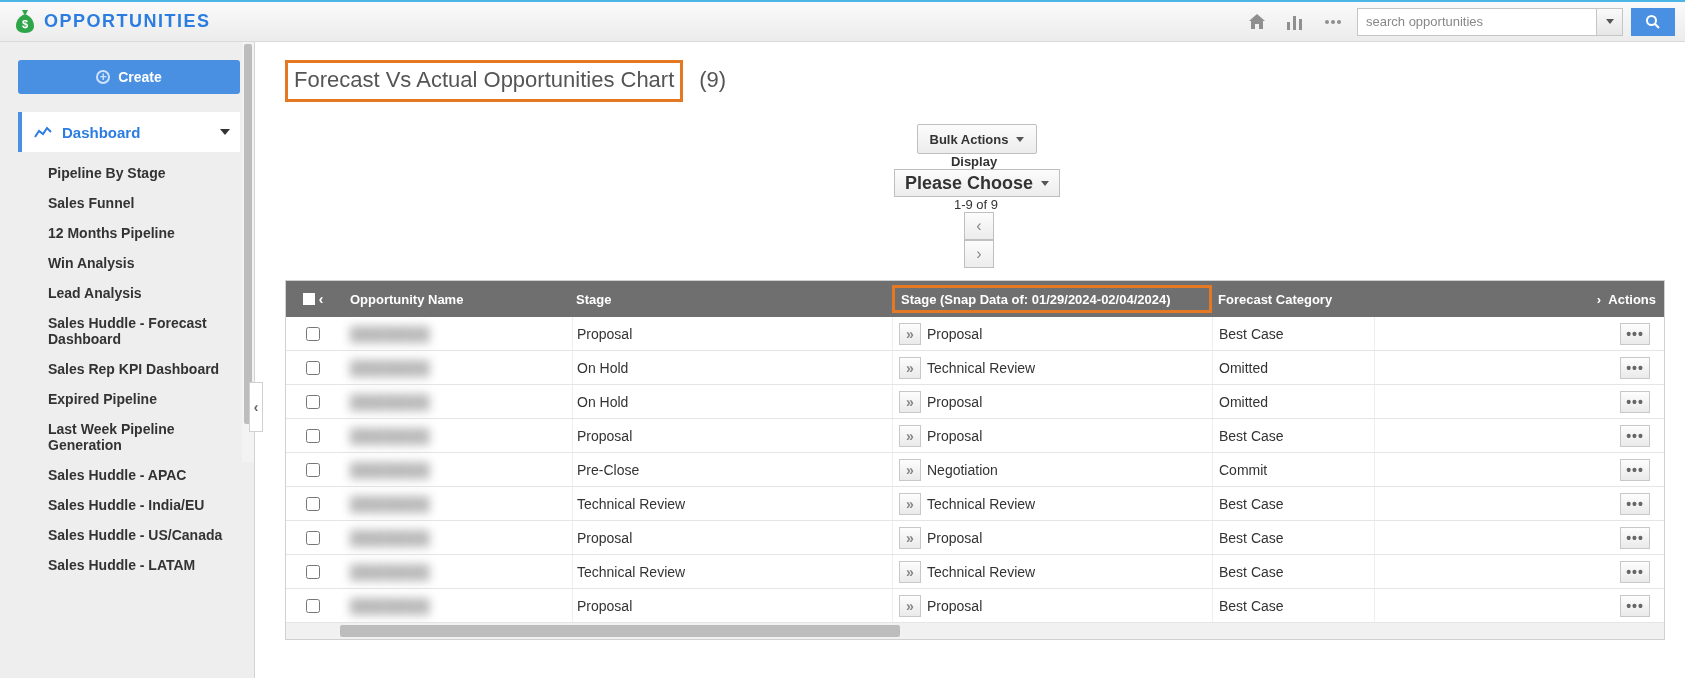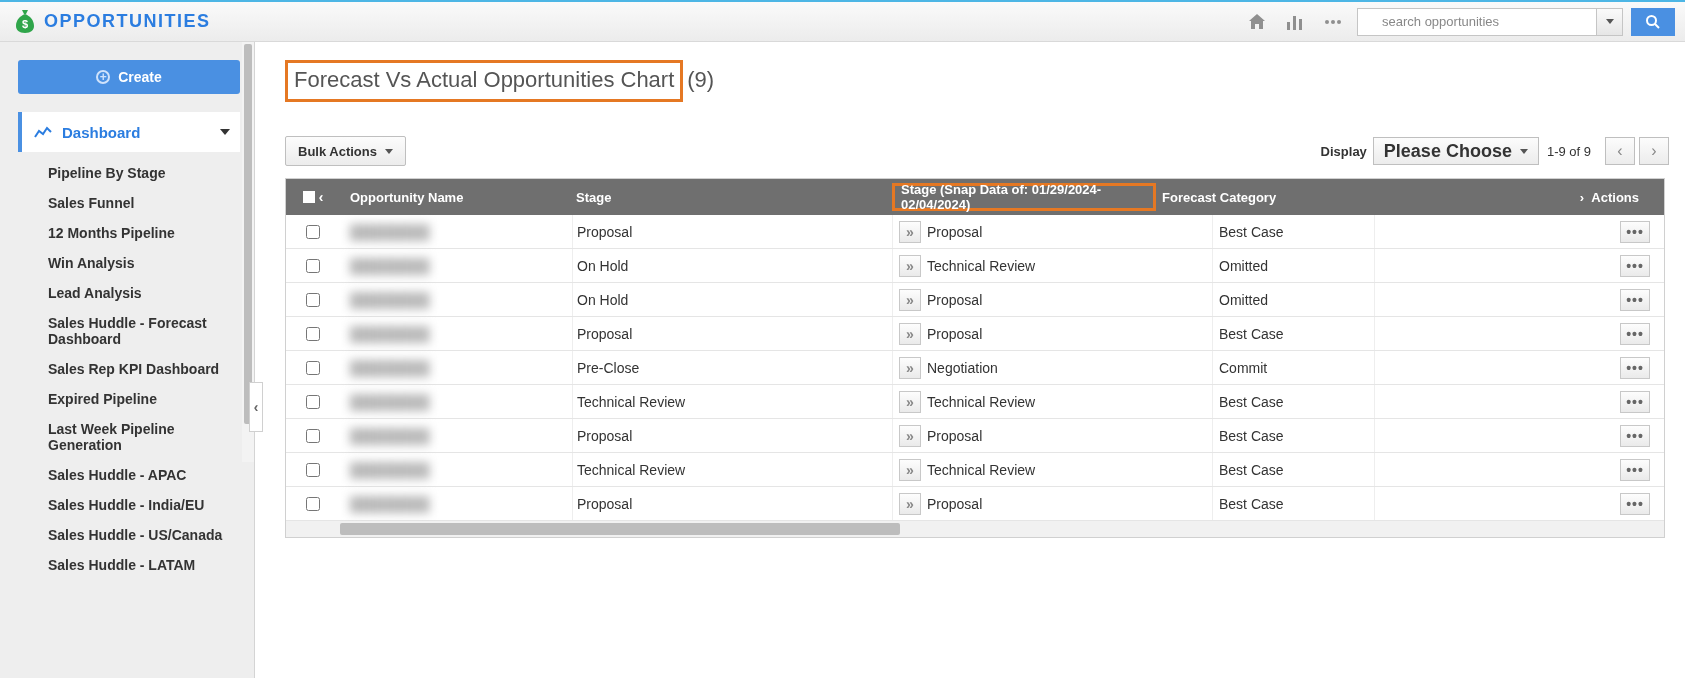--- a/index.html
+++ b/index.html
@@ -9,21 +9,21 @@
   .topbar { display: flex; align-items: center; height: 42px; border-top: 2px solid #4db6e5; border-bottom: 1px solid #d9d9d9; background: linear-gradient(#fafafa,#ececec); padding: 0 10px 0 14px; }
   .topbar-left { display: flex; align-items: center; gap: 8px; }
   .app-icon { width: 22px; height: 24px; display:inline-block; position:relative; }
   .app-icon svg { display:block; }
   .app-title { font-size: 18px; letter-spacing: 1.5px; font-weight: 700; color: #2b7de0; }
   .topbar-spacer { flex: 1; }
   .topbar-icons { display:flex; align-items:center; gap:18px; margin-right: 14px; }
   .tb-icon { width:20px; height:20px; display:flex; align-items:center; justify-content:center; color:#8f8f8f; cursor:pointer; }
   .tb-icon svg { display:block; }
   .search-wrap { display:flex; align-items:center; }
-  .search-box { width: 240px; height: 28px; border:1px solid #c5c5c5; background:#fff; padding:0 24px; font-size:13px; color:#777; display:flex; align-items:center; }
+  .search-box { width: 240px; height: 28px; border:1px solid #c5c5c5; background:#fff; padding:0 8px; font-size:13px; color:#777; display:flex; align-items:center; }
   .search-dd { width:26px; height:28px; border:1px solid #c5c5c5; border-left:none; background: linear-gradient(#fafafa,#e6e6e6); display:flex; align-items:center; justify-content:center; cursor:pointer; }
   .search-btn { width:44px; height:28px; background:#4a90e2; margin-left:8px; display:flex; align-items:center; justify-content:center; cursor:pointer; }
   .caret-down { width:0;height:0;border-left:4px solid transparent;border-right:4px solid transparent;border-top:5px solid #555; }
   
   
   .body-row { display:flex; }
   .sidebar-col { width: 255px; background:#eeeeee; border-right:1px solid #d4d4d4; min-height: 636px; padding: 18px 14px 0 18px; position:relative; }
   .sidebar-scrollbar { position:absolute; top:0; right:0; width:12px; height:420px; background: linear-gradient(#f3f3f3,#f3f3f3); }
   .sidebar-scrollbar::after { content:""; position:absolute; top:2px; left:2px; right:2px; height:380px; background:#bdbdbd; border-radius:2px; }
   .create-btn { background:#4a90e2; color:#fff; height:34px; border-radius:3px; display:flex; align-items:center; justify-content:center; gap:8px; font-weight:700; font-size:14px; cursor:pointer; margin-bottom:18px; }
@@ -34,45 +34,45 @@
   .chart-line-icon svg { display:block; }
   .nav-caret { width:0;height:0;border-left:5px solid transparent;border-right:5px solid transparent;border-top:6px solid #333; }
   
   .nav-list { margin-top:6px; padding-left: 20px; }
   .nav-item { padding: 7px 0 7px 10px; font-size:14px; font-weight:600; color:#333; cursor:pointer; }
   
   .collapse-handle { position:absolute; right:-9px; top:340px; width:14px; height:50px; background:#fff; border:1px solid #d0d0d0; display:flex; align-items:center; justify-content:center; cursor:pointer; font-size:14px; color:#666; font-weight:bold; }
   
   
   .main-col { flex:1; padding: 18px 0 0 30px; min-height:636px; }
-  .page-title-row { display:flex; align-items:baseline; gap:4px; }
+  .page-title-row { display:flex; align-items:baseline; gap:16px; }
   .page-title-box { border:3px solid #e57823; padding:4px 6px 6px 6px; font-size:22px; color:#555; }
   .page-title-count { font-size:22px; color:#555; }
   
-  .toolbar-row { display:flex; align-items:center; margin-top:34px; padding-right: 16px; }
+  .toolbar-row { display:flex; align-items:center; margin-top:22px; padding-right: 16px; flex-direction: column; }
   .bulk-btn { height:30px; padding:0 12px; border:1px solid #bfbfbf; background:linear-gradient(#fcfcfc,#ececec); border-radius:2px; display:flex; align-items:center; gap:8px; font-weight:700; font-size:13px; cursor:pointer; color:#333; }
   .toolbar-spacer { flex:1; }
   .display-label { font-size:13px; color:#333; margin-right:6px; font-weight:600; }
   .choose-dd { height:28px; padding:0 10px; border:1px solid #bfbfbf; background:linear-gradient(#fcfcfc,#ececec); display:flex; align-items:center; gap:8px; font-weight:600; font-size:18px; cursor:pointer; color:#333; }
   .count-text { font-size:13px; color:#333; margin:0 10px 0 8px;text-align:center; }
   .pager-btn { width:30px; height:28px; border:1px solid #bfbfbf; background:linear-gradient(#fcfcfc,#ececec); display:flex; align-items:center; justify-content:center; font-size:16px; color:#888; cursor:pointer; margin-left:4px; }
   
   
   .grid-wrap { margin-top:12px; margin-right:20px; border:1px solid #d0d0d0; }
   .grid-head { display:flex; background:#6f6f6f; color:#fff; height:36px; align-items:center; font-weight:600; font-size:13px; }
   .col-check { width:54px; display:flex; align-items:center; justify-content:center; gap:4px; }
   .head-check { width:12px;height:12px;background:#fff; }
   .head-lt { font-size:14px; }
   .col-name { width:232px; padding-left:10px; }
   .col-stage { width:320px; padding-left:4px; }
   .col-snap-wrap { flex-shrink:0; }
   .col-snap { width:354px; padding:0 6px; border:3px solid #e57823; height:28px; display:flex; align-items:center; }
-  .col-snap-gap { width:264px; display:flex; align-items:center; }
+  .col-snap-gap { width:320px; display:flex; align-items:center; }
   .col-fc { width:162px; padding-left:6px; }
-  .col-actions { flex:1; text-align:right; padding-right:25px; }
+  .col-actions { flex:1; text-align:right; padding-right:8px; }
   .head-gt { margin-right:4px; }
   
   .grid-row { display:flex; height:34px; align-items:center; border-bottom:1px solid #e5e5e5; font-size:14px; color:#333; }
   .r-check { width:54px; display:flex; justify-content:center; }
   .r-check input { width:14px; height:14px; }
   .r-name { width:232px; padding-left:10px; filter: blur(5px); color:#b9b9b9; }
   .r-stage { width:320px; padding-left:4px; border-left:1px solid #eee; height:100%; display:flex; align-items:center; }
   .r-snap { width:354px; display:flex; align-items:center; gap:6px; border-left:1px solid #eee; height:100%; padding-left:6px; }
   .dbl-arrow { width:22px; height:22px; border:1px solid #c8c8c8; background:linear-gradient(#fdfdfd,#eaeaea); display:flex; align-items:center; justify-content:center; cursor:pointer; color:#888; font-weight:bold; }
   .r-fc { width:162px; padding-left:6px; border-left:1px solid #eee; height:100%; display:flex; align-items:center; }

